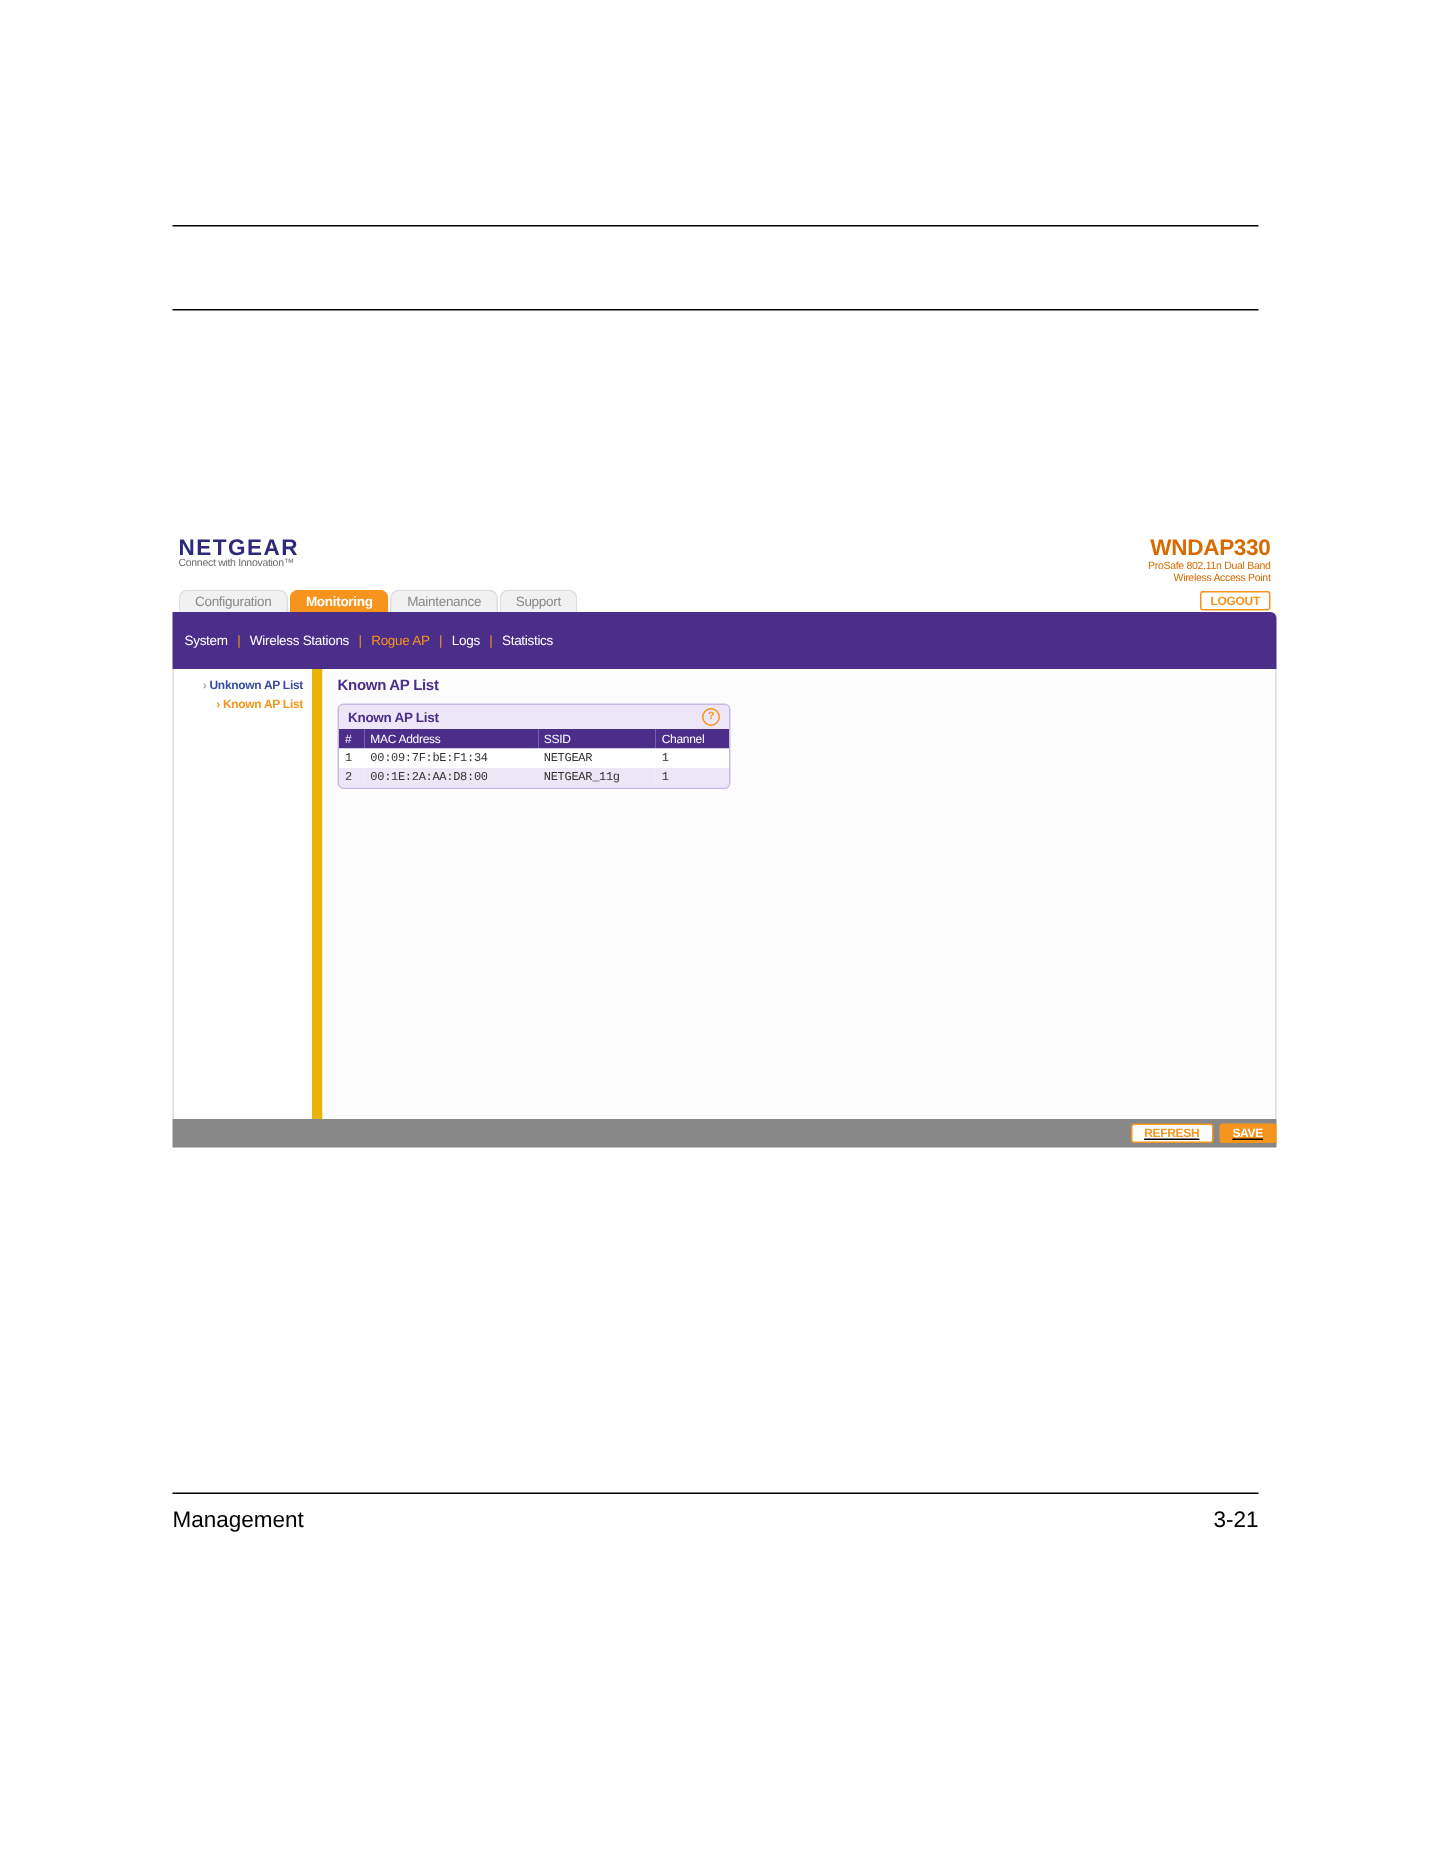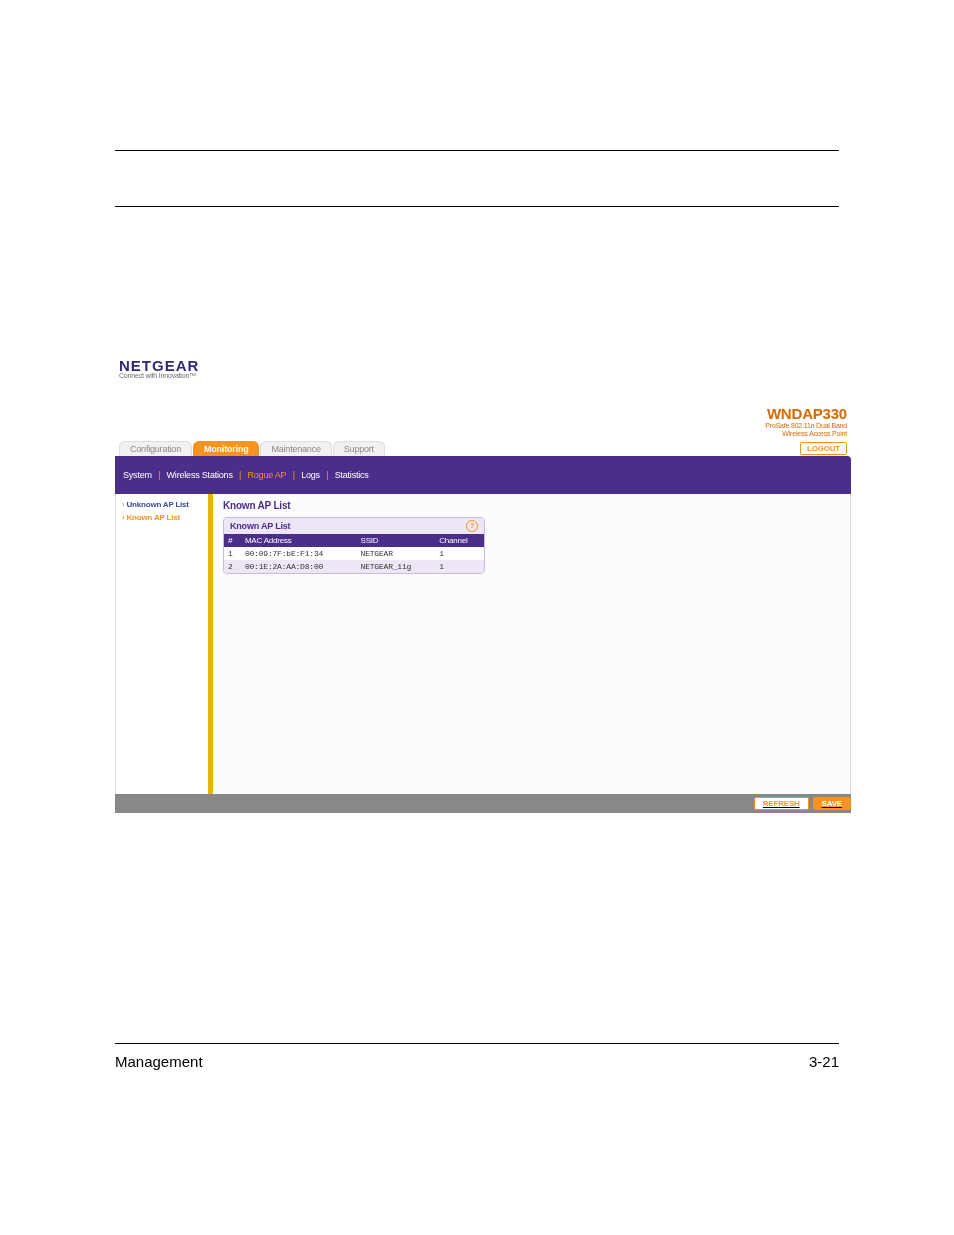--- a/index.html
+++ b/index.html
@@ -48,21 +48,20 @@
     font-size: 7px;
     margin-top: -2px;
   }
   .brand-right {
     text-align: right;
   }
   .brand-right .model {
     color: #d86a00;
     font-weight: bold;
     font-size: 15px;
-    margin-top: 48px;
   }
   .brand-right .model-sub {
     color: #d86a00;
     font-size: 7px;
     line-height: 1.1;
   }
   .tab-row {
     display: flex;
     align-items: flex-end;
     padding: 0 4px;
@@ -111,22 +110,23 @@
 
   .body-area {
     display: flex;
     background: #fff;
     border-left: 1px solid #ddd;
     border-right: 1px solid #ddd;
     min-height: 300px;
   }
   .sidebar {
     width: 92px;
-    border-right: 5px solid #eab308;
+    border-right: 7px solid #eab308;
     padding: 4px 0;
+    text-align: right;
   }
   .side-item {
     padding: 2px 6px;
     font-size: 8px;
     cursor: pointer;
   }
   .side-item.blue { color: #3a4c9e; font-weight: bold; }
   .side-item.orange { color: #f7941d; font-weight: bold; }
 
   .main-panel {

